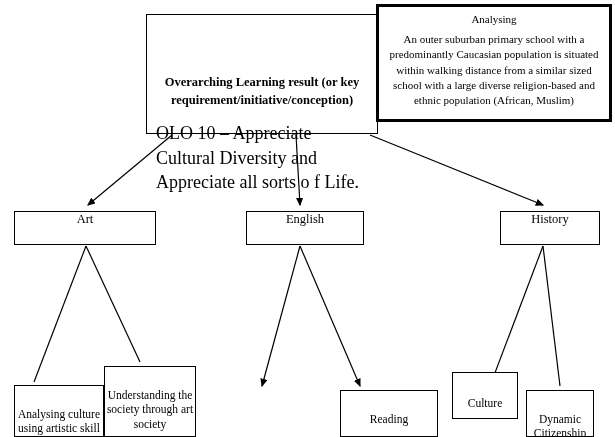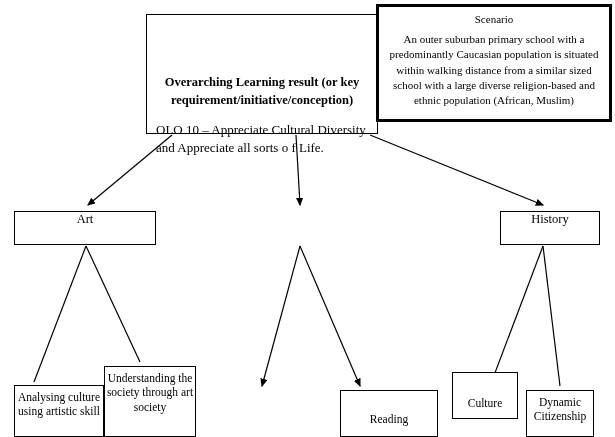--- a/index.html
+++ b/index.html
@@ -45,21 +45,21 @@
   }
   #olo-title {
     font-weight: bold;
     font-size: 12.5px;
     line-height: 1.45;
     text-align: center;
     margin-top: 48px;
   }
   #olo-body {
     margin-top: 12px;
-    font-size: 13px;
+    font-size: 18px;
     line-height: 1.35;
     text-align: left;
   }
 
   
   #scenario-box {
     left: 376px;
     top: 4px;
     width: 236px;
     height: 118px;
@@ -87,21 +87,21 @@
   #english-box  { left: 246px; top: 211px; width: 118px; }
   #history-box  { left: 500px; top: 211px; width: 100px; }
 
   
   .leaf-box {
     font-size: 11.5px;
     line-height: 1.25;
     display: flex;
     align-items: flex-start;
     justify-content: center;
-    padding-top: 4px;
+    padding-top: 21px;
     box-sizing: border-box;
   }
   #leaf-analysing {
     left: 14px;  top: 385px; width: 90px;  height: 52px;
   }
   #leaf-understanding {
     left: 104px; top: 366px; width: 92px;  height: 71px;
   }
   #leaf-listening {
     left: 222px; top: 390px; width: 102px; height: 47px;
@@ -146,26 +146,29 @@
     <line x1="543" y1="246" x2="490" y2="386" stroke="#000000" stroke-width="1.2" marker-end="url(#arrow)"></line>
     <line x1="543" y1="246" x2="560" y2="386" stroke="#000000" stroke-width="1.2"></line>
   </svg>
 
   <div class="box" id="olo-box">
     <div id="olo-title">Overarching Learning result (or key requirement/initiative/conception)</div>
     <div id="olo-body">OLO 10 – Appreciate Cultural Diversity and Appreciate all sorts o f Life.</div>
   </div>
 
   <div class="box box-thick" id="scenario-box">
-    <div id="scenario-title">Scenario</div>
+    <div id="scenario-title">Analysing</div>
     <div id="scenario-body">An outer suburban primary school with a predominantly Caucasian population is situated within walking distance from a similar sized school with a large diverse religion-based and ethnic population (African, Muslim)</div>
   </div>
 
   <div class="box subject-box" id="art-box">
     <span>Art</span>
+  </div>
+  <div class="box subject-box" id="english-box">
+    <span>English</span>
   </div>
   <div class="box leaf-box" id="leaf-analysing">
     <span class="leaf-text">Analysing culture using artistic skill</span>
   </div>
 
   <div class="box subject-box" id="history-box">
     <span>History</span>
   </div>
   <div class="box leaf-box" id="leaf-understanding">
     <span class="leaf-text">Understanding the society through art society</span>

